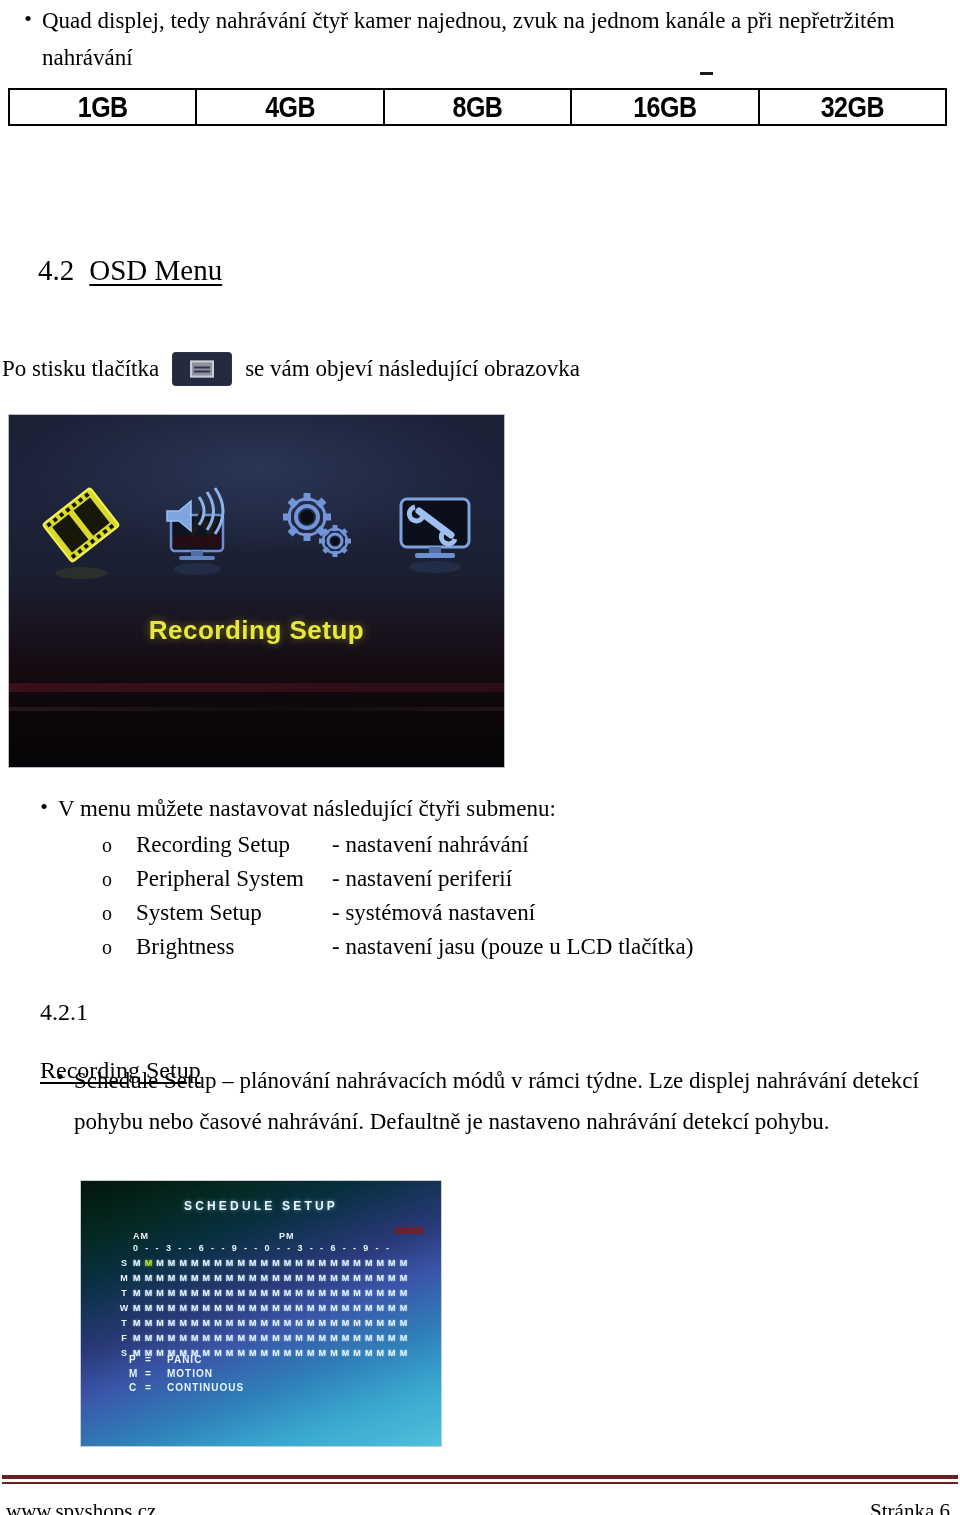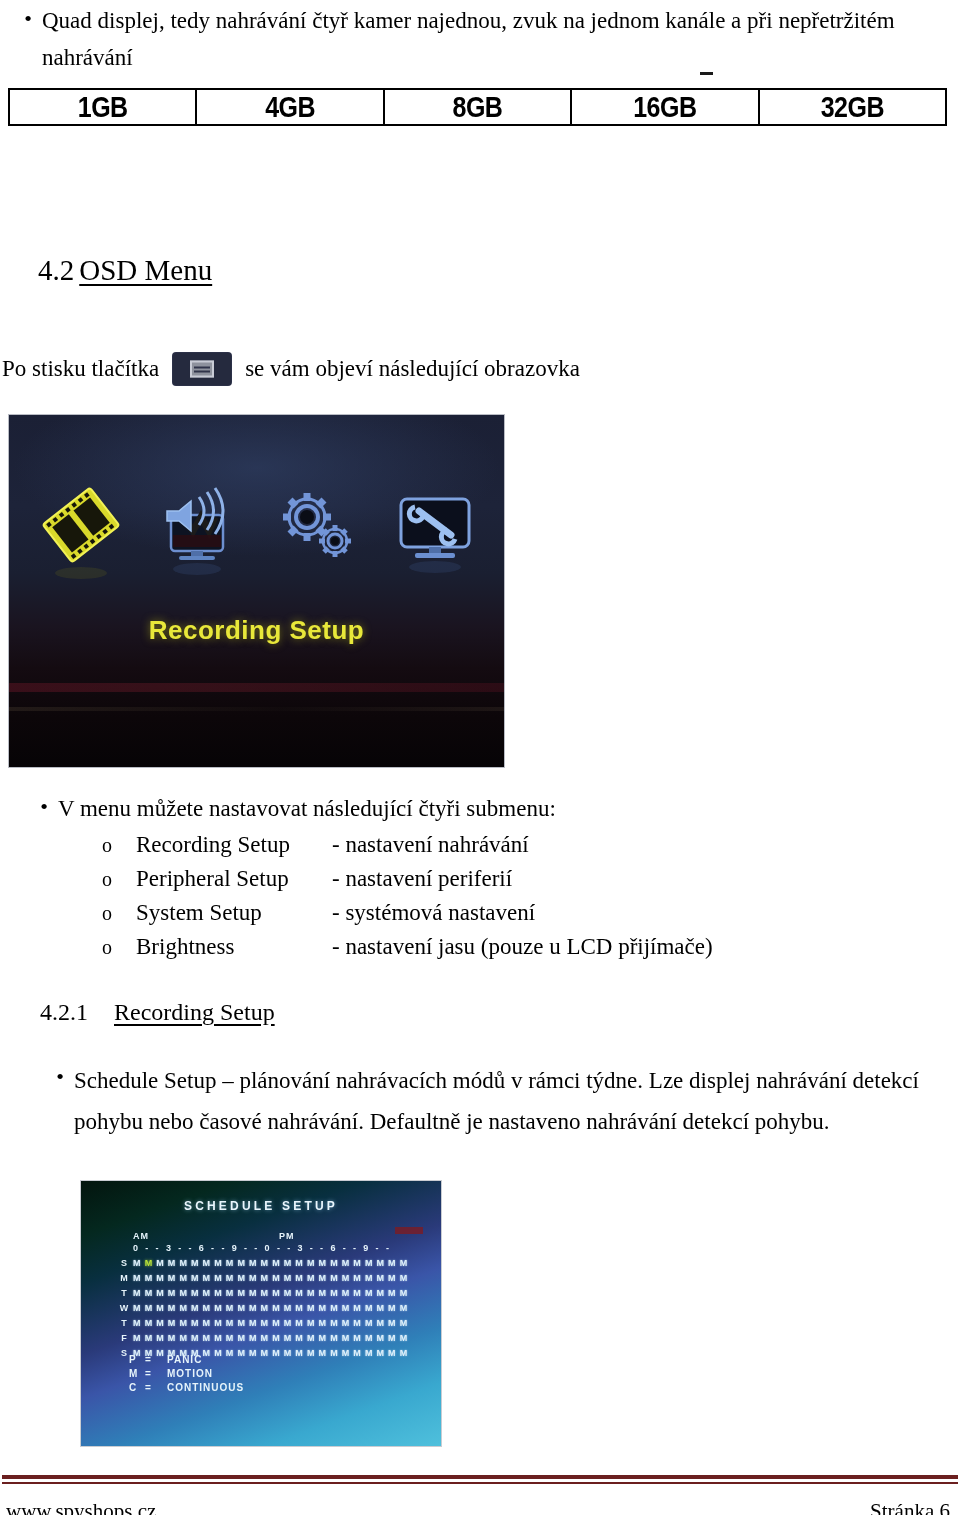--- a/index.html
+++ b/index.html
@@ -46,21 +46,21 @@
   
   #stray-dash{
     position:absolute;left:700px;top:72px;
     width:13px;height:3px;background:#1a1a1a;
   }
 
   
   #h-42{
     position:absolute;left:38px;top:253px;
     font-size:29px;line-height:34px;
-    display:flex;align-items:flex-end;gap:5px;
+    display:flex;align-items:flex-end;gap:15px;
   }
   #h-42 .num{font-weight:400;}
   #h-42 .ttl{font-weight:400;text-decoration:underline;text-underline-offset:4px;}
 
   
   #press-line{
     position:absolute;left:2px;top:352px;
     display:flex;align-items:center;
     font-size:23px;line-height:34px;
     white-space:nowrap;
@@ -138,21 +138,21 @@
     flex:0 0 34px;width:34px;text-align:left;
     font-size:20px;padding-left:6px;
   }
   .sub-name{flex:0 0 196px;}
   .sub-desc{flex:1 1 auto;}
 
   
   #h-421{
     position:absolute;left:40px;top:996px;
     font-size:24px;line-height:32px;
-    display:flex;align-items:baseline;gap:26px;
+    display:flex;align-items:baseline;gap:26px;flex-direction:column;
   }
   #h-421 .ttl{text-decoration:underline;text-underline-offset:4px;}
 
   
   #sched-bullet{position:absolute;left:46px;top:1060px;width:900px;}
   #sched-bullet .bullet-text{line-height:41px;}
 
   
   #sched-shot{
     position:absolute;left:80px;top:1180px;
@@ -392,32 +392,32 @@
   </div>
 
   <div id="sub-list">
     <div class="sub-row">
       <span class="sub-circ">o</span>
       <span class="sub-name">Recording Setup</span>
       <span class="sub-desc">- nastavení nahrávání</span>
     </div>
     <div class="sub-row">
       <span class="sub-circ">o</span>
-      <span class="sub-name">Peripheral Setup</span>
+      <span class="sub-name">Peripheral System</span>
       <span class="sub-desc">- nastavení periferií</span>
     </div>
     <div class="sub-row">
       <span class="sub-circ">o</span>
       <span class="sub-name">System Setup</span>
       <span class="sub-desc">- systémová nastavení</span>
     </div>
     <div class="sub-row">
       <span class="sub-circ">o</span>
       <span class="sub-name">Brightness</span>
-      <span class="sub-desc">- nastavení jasu (pouze u LCD přijímače)</span>
+      <span class="sub-desc">- nastavení jasu (pouze u LCD tlačítka)</span>
     </div>
   </div>
 
   <div id="h-421">
     <span class="num">4.2.1</span>
     <span class="ttl">Recording Setup</span>
   </div>
 
   <div class="bullet-row" id="sched-bullet">
     <span class="bullet-dot">•</span>

